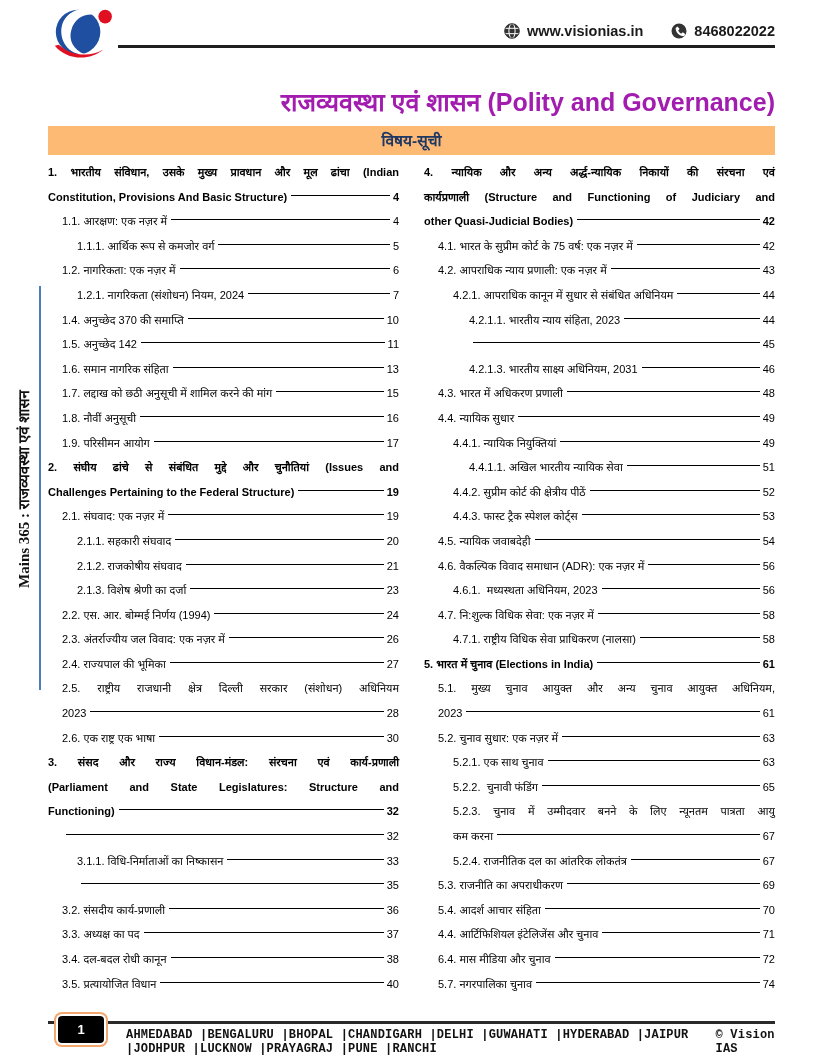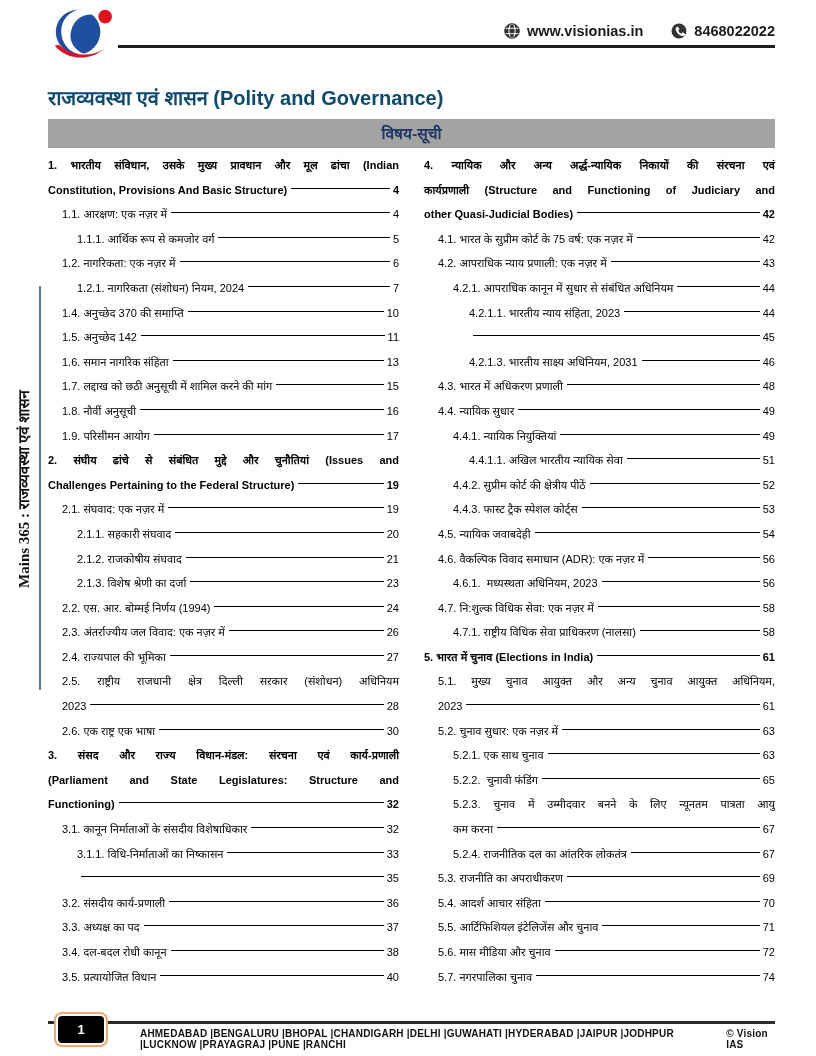--- a/index.html
+++ b/index.html
@@ -16,23 +16,23 @@
     position:absolute; top:23px; right:41px;
     display:flex; align-items:center; gap:28px;
     font-weight:bold; font-size:14.5px; color:#1a1a1a;
   }
   .contact-item { display:flex; align-items:center; gap:7px; }
   .contact-item svg { display:block; }
   .header-rule { position:absolute; left:118px; right:41px; top:45px; height:3px; background:#1f1f1f; }
 
   
   .content { position:absolute; left:48px; right:41px; top:84px; }
-  .doc-title { text-align:left; font-size:20px; font-weight:bold; color:#0c4a6e; margin-bottom:8px; }
+  .doc-title { text-align:right; font-size:25px; font-weight:bold; color:#a21caf; margin-bottom:8px; }
   .banner {
-    background:#a3a3a3; color:#1F3864; text-align:center;
+    background:#fdba74; color:#1F3864; text-align:center;
     font-weight:bold; font-size:15.5px; padding:3px 0 4px; margin-bottom:5px;
   }
   .toc { display:flex; gap:25px; font-size:11px; }
   .toc-col { flex:1 1 0; min-width:0; }
 
   .entry.lvl0 { font-weight:bold; }
   .entry .line { line-height:24.6px; min-height:24.6px; }
   .entry.lvl1 .line { padding-left:14px; }
   .entry.lvl2 .line { padding-left:29px; }
   .entry.lvl3 .line { padding-left:45px;justify-content:center; }
@@ -58,23 +58,23 @@
   
   .footer-rule { position:absolute; left:48px; right:41px; top:1021px; height:3px; background:#2a2a2a; }
   .page-box {
     position:absolute; left:58px; top:1016px; width:46px; height:27px;
     background:#000; color:#fff; border-radius:4px;
     display:flex; align-items:center; justify-content:center;
     font-size:13px; font-weight:bold;
     box-shadow:0 0 0 2px #ffffff, 0 0 0 4px #F2A76F;
   }
   .footer-row {
-    position:absolute; left:140px; right:41px; top:1028px;
+    position:absolute; left:126px; right:41px; top:1028px;
     display:flex; justify-content:space-between; align-items:baseline;
-    font-size:10px; font-weight:bold; color:#111; letter-spacing:.2px;
+    font-size:12px; font-weight:bold; color:#111; letter-spacing:.2px;font-family:Liberation Mono, monospace;
   }
 </style>
 </head>
 <body>
 
 <div class="page">
 
   <div class="logo">
     <svg viewBox="0 0 70 62" width="68" height="60" aria-hidden="true">
       <circle cx="33" cy="28" r="23" fill="#1F4FA0"></circle>
@@ -267,21 +267,20 @@
             <div class="line cont">3. संसद और राज्य विधान-मंडल: संरचना एवं कार्य-प्रणाली</div>
             <div class="line cont">(Parliament and State Legislatures: Structure and</div>
             <div class="line last">
               <span class="t">Functioning)</span>
               <span class="fill"></span>
               <span class="pg">32</span>
             </div>
           </div>
           <div class="entry lvl1">
             <div class="line last">
-              <span class="t">3.1. कानून निर्माताओं के संसदीय विशेषाधिकार</span>
               <span class="fill"></span>
               <span class="pg">32</span>
             </div>
           </div>
           <div class="entry lvl2">
             <div class="line last">
               <span class="t">3.1.1. विधि-निर्माताओं का निष्कासन</span>
               <span class="fill"></span>
               <span class="pg">33</span>
             </div>
@@ -509,28 +508,28 @@
           </div>
           <div class="entry lvl1">
             <div class="line last">
               <span class="t">5.4. आदर्श आचार संहिता</span>
               <span class="fill"></span>
               <span class="pg">70</span>
             </div>
           </div>
           <div class="entry lvl1">
             <div class="line last">
-              <span class="t">5.5. आर्टिफिशियल इंटेलिजेंस और चुनाव</span>
+              <span class="t">4.4. आर्टिफिशियल इंटेलिजेंस और चुनाव</span>
               <span class="fill"></span>
               <span class="pg">71</span>
             </div>
           </div>
           <div class="entry lvl1">
             <div class="line last">
-              <span class="t">5.6. मास मीडिया और चुनाव</span>
+              <span class="t">6.4. मास मीडिया और चुनाव</span>
               <span class="fill"></span>
               <span class="pg">72</span>
             </div>
           </div>
           <div class="entry lvl1">
             <div class="line last">
               <span class="t">5.7. नगरपालिका चुनाव</span>
               <span class="fill"></span>
               <span class="pg">74</span>
             </div>

